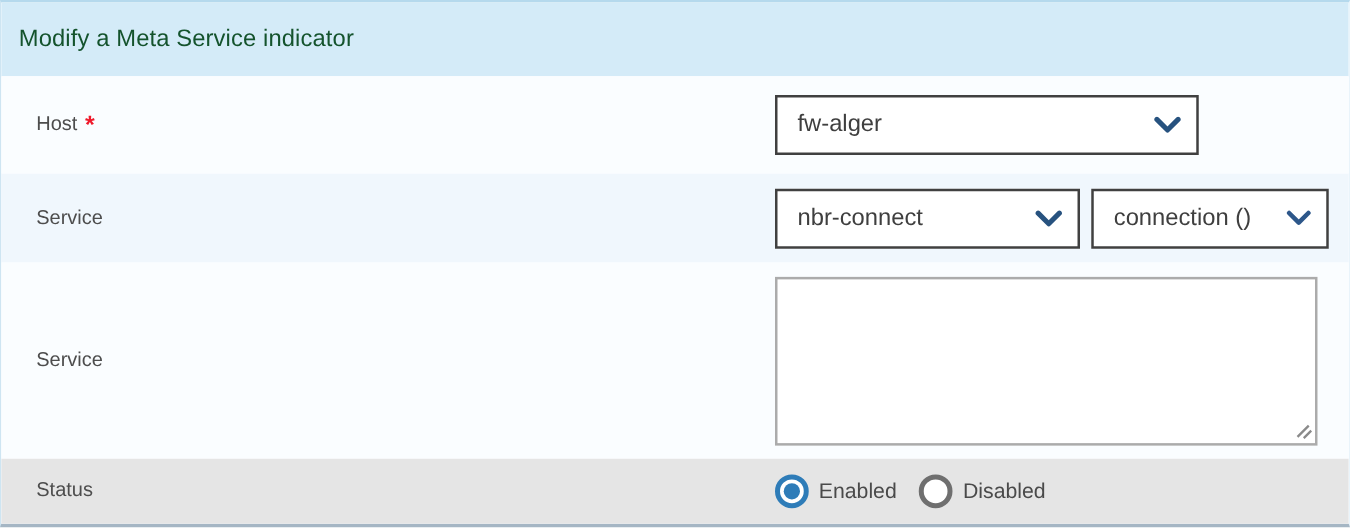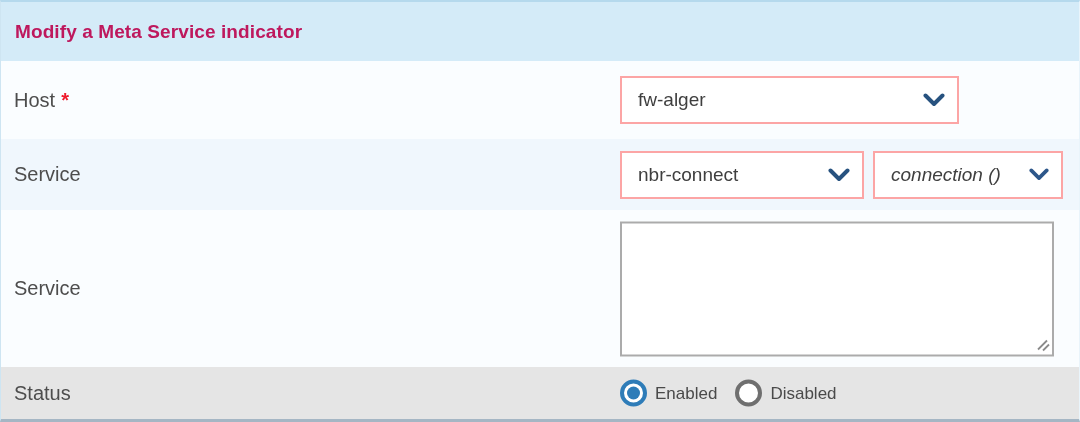--- a/index.html
+++ b/index.html
@@ -22,69 +22,69 @@
   .hdr {
     height: 59px;
     background: #d4ebf8;
     display: flex;
     align-items: center;
     padding-left: 14px;
     flex: none;
   }
   .hdr-title {
     font-size: 19px;
-    font-weight: 700;
-    color: #be185d;
+    font-weight: 400;
+    color: #14532d;
     letter-spacing: 0.1px;
   }
   .row {
     position: relative;
     display: flex;
     align-items: center;
     flex: none;
   }
   .row-host     { height: 78px;  background: #fafdff; }
   .row-service  { height: 71px;  background: #f0f7fd; }
   .row-comments { height: 157px; background: #fafdff; }
   .row-status   { height: 52px;  background: #e5e5e5; }
   .row-label {
-    padding-left: 13px;
-    font-size: 20px;
+    padding-left: 28px;
+    font-size: 16px;
     color: #4d4d4d;
   }
   .req {
     color: #ef1a2b;
     font-weight: 700;
     margin-left: 6px;
     font-size: 20px;
   }
   .control {
     position: absolute;
     left: 619px;
     top: 50%;
     transform: translateY(-50%);
     display: flex;
     align-items: center;
     gap: 9px;
   }
   .selectbox {
     height: 48px;
     background: #ffffff;
-    border: 2px solid #fca5a5;
+    border: 2px solid #404040;
     display: flex;
     align-items: center;
     justify-content: space-between;
     padding: 0 12px 0 16px;
     font-size: 19px;
     color: #3f3f3f;
     cursor: default;
   }
   .sel-host    { width: 339px; }
   .sel-service { width: 244px; }
-  .sel-metric  { width: 190px; font-style: italic; }
+  .sel-metric  { width: 190px; }
   .chev { flex: none; margin-left: 10px; display: block; }
   .ta-wrap { position: relative; }
   textarea.comments {
     width: 434px;
     height: 135px;
     border: 2px solid #ababab;
     background: #ffffff;
     resize: none;
     outline: none;
     font-family: "Liberation Sans", "DejaVu Sans", sans-serif;

